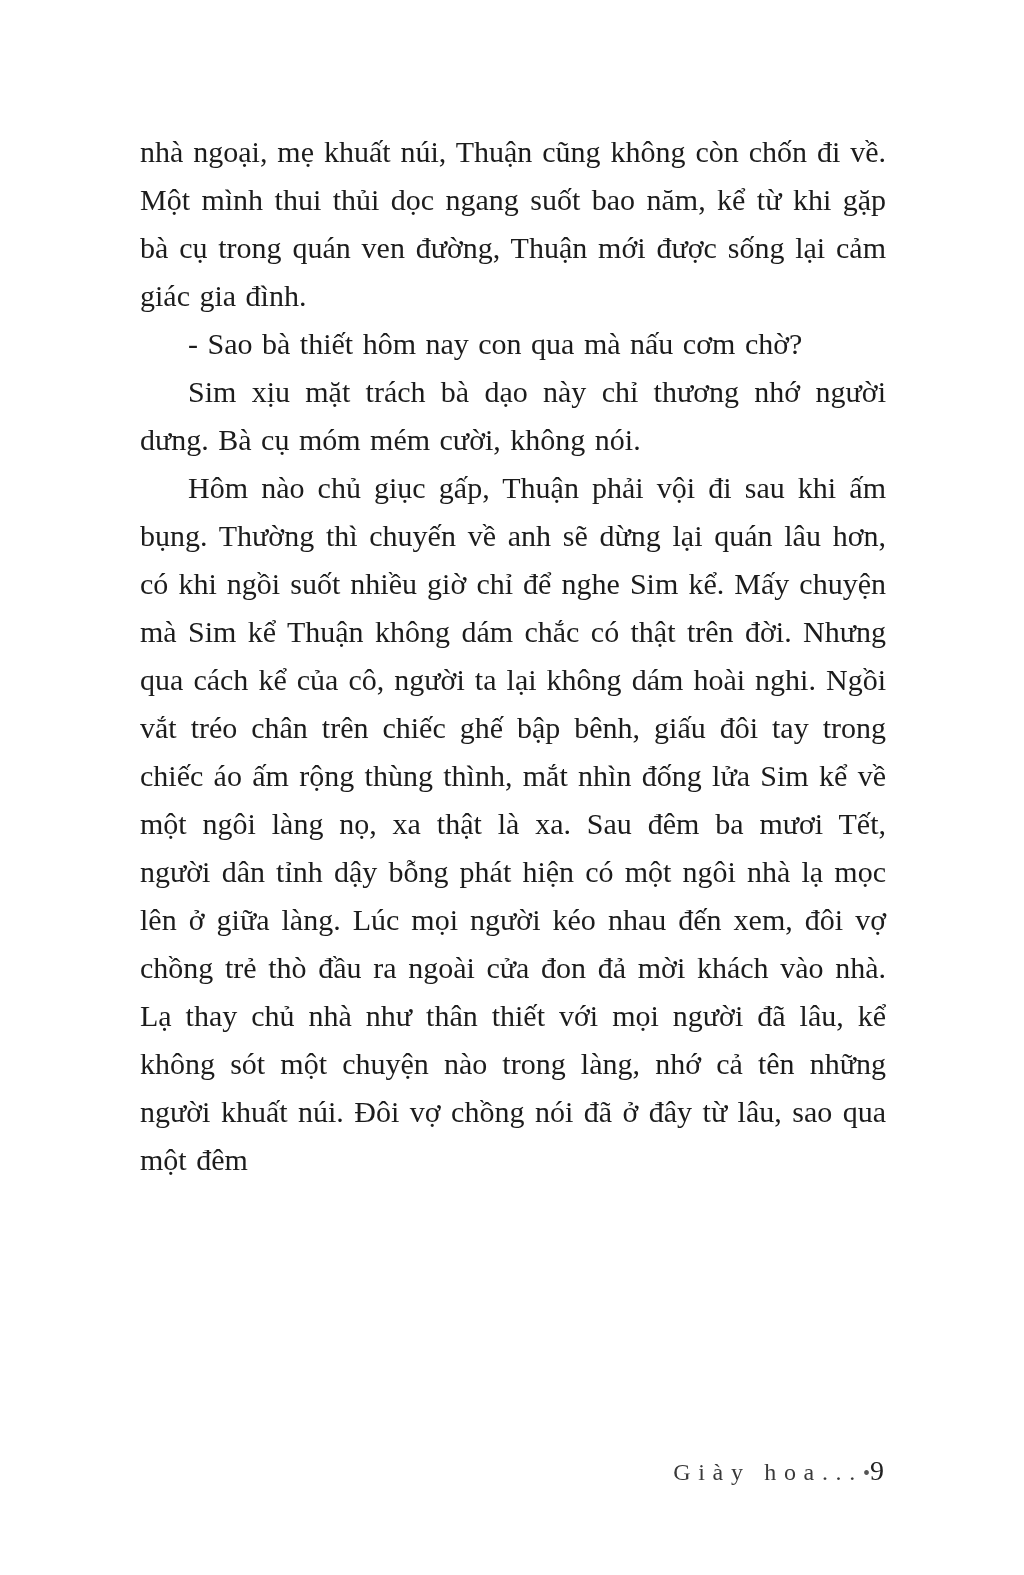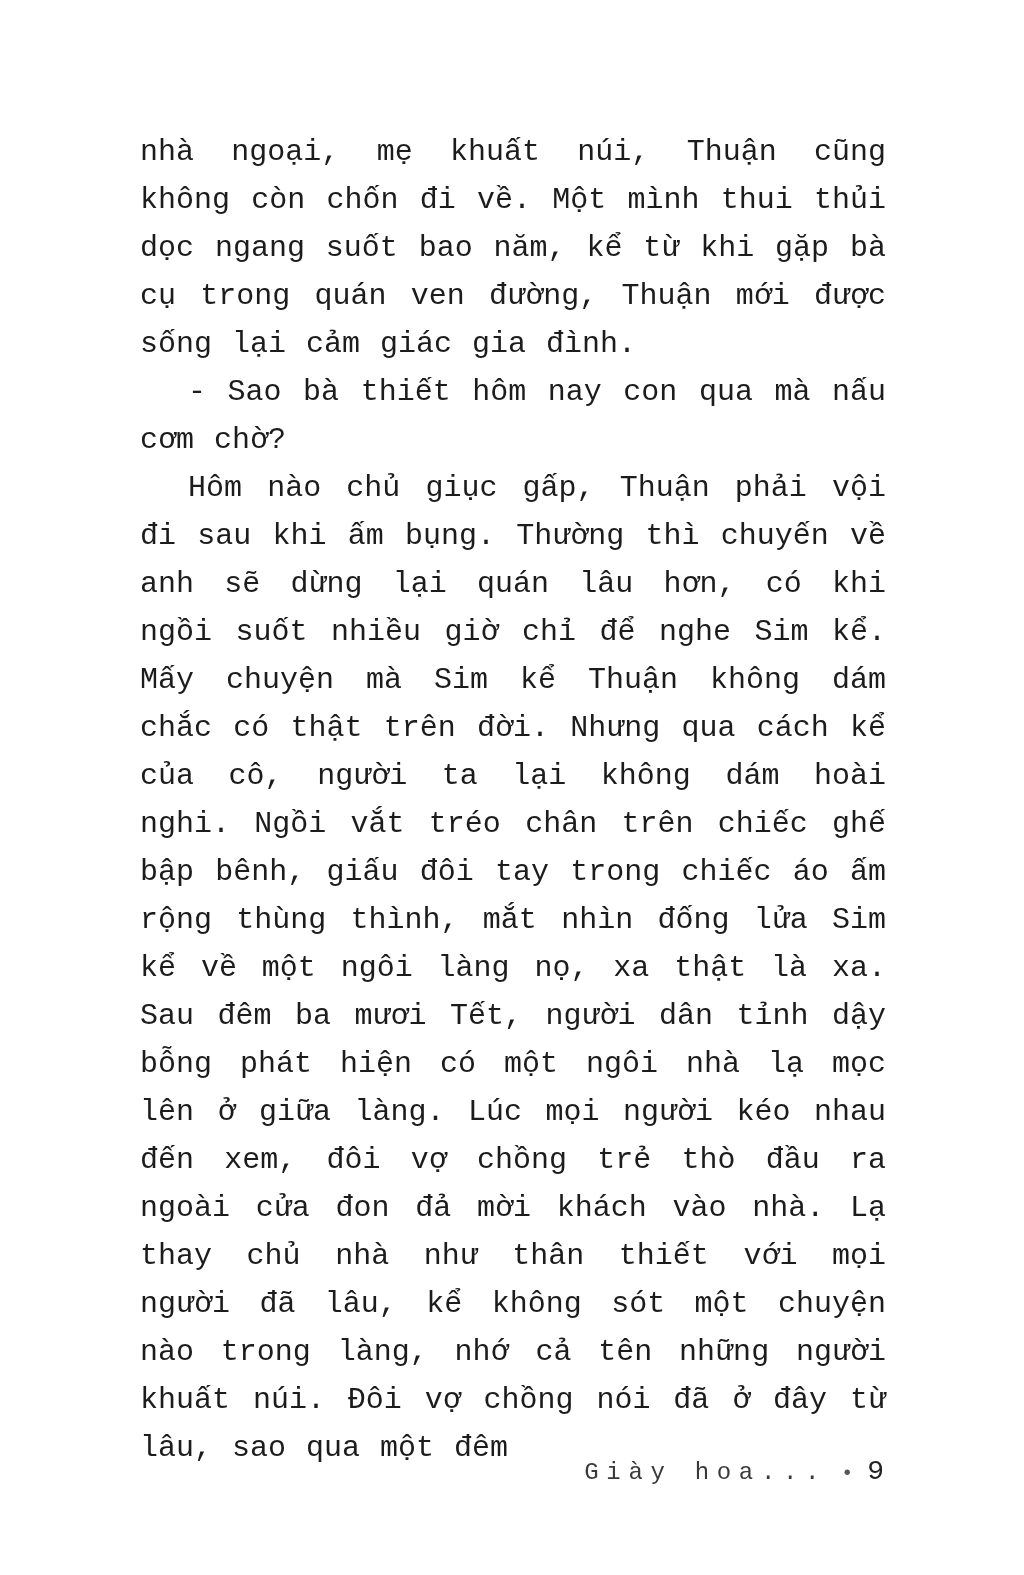--- a/index.html
+++ b/index.html
@@ -5,21 +5,21 @@
   html, body {
     margin: 0;
     padding: 0;
     background: #ffffff;
   }
   .book-page {
     position: relative;
     width: 1024px;
     height: 1575px;
     background: #ffffff;
-    font-family: Liberation Mono, monospace;
+    font-family: Liberation Serif, serif;
     color: #1c1c1c;
     overflow: hidden;
     box-sizing: border-box;
   }
   .text-block {
     position: absolute;
     top: 128px;
     left: 140px;
     width: 746px;
   }
@@ -33,21 +33,20 @@
   }
   .para.no-indent {
     text-indent: 0;
   }
   .footer {
     position: absolute;
     right: 140px;
     bottom: 88px;
     display: flex;
     align-items: baseline;
-    gap: 14px;
     color: #3a3a3a;
   }
   .footer .running-title {
     font-size: 24px;
     letter-spacing: 0.32em;
     color: #3a3a3a;
   }
   .footer .bullet {
     font-size: 20px;
     color: #555;
@@ -58,20 +57,21 @@
   }
 </style>
 </head>
 <body>
 
 <div class="book-page">
 
   <div class="text-block">
     <p class="para no-indent">nhà ngoại, mẹ khuất núi, Thuận cũng không còn chốn đi về. Một mình thui thủi dọc ngang suốt bao năm, kể từ khi gặp bà cụ trong quán ven đường, Thuận mới được sống lại cảm giác gia đình.</p>
     <p class="para">- Sao bà thiết hôm nay con qua mà nấu cơm chờ?</p>
+    <p class="para">Sim xịu mặt trách bà dạo này chỉ thương nhớ người dưng. Bà cụ móm mém cười, không nói.</p>
     <p class="para">Hôm nào chủ giục gấp, Thuận phải vội đi sau khi ấm bụng. Thường thì chuyến về anh sẽ dừng lại quán lâu hơn, có khi ngồi suốt nhiều giờ chỉ để nghe Sim kể. Mấy chuyện mà Sim kể Thuận không dám chắc có thật trên đời. Nhưng qua cách kể của cô, người ta lại không dám hoài nghi. Ngồi vắt tréo chân trên chiếc ghế bập bênh, giấu đôi tay trong chiếc áo ấm rộng thùng thình, mắt nhìn đống lửa Sim kể về một ngôi làng nọ, xa thật là xa. Sau đêm ba mươi Tết, người dân tỉnh dậy bỗng phát hiện có một ngôi nhà lạ mọc lên ở giữa làng. Lúc mọi người kéo nhau đến xem, đôi vợ chồng trẻ thò đầu ra ngoài cửa đon đả mời khách vào nhà. Lạ thay chủ nhà như thân thiết với mọi người đã lâu, kể không sót một chuyện nào trong làng, nhớ cả tên những người khuất núi. Đôi vợ chồng nói đã ở đây từ lâu, sao qua một đêm</p>
   </div>
 
   <div class="footer">
     <span class="running-title">Giày hoa...</span>
     <span class="bullet">•</span>
     <span class="page-number">9</span>
   </div>
 
 </div>

